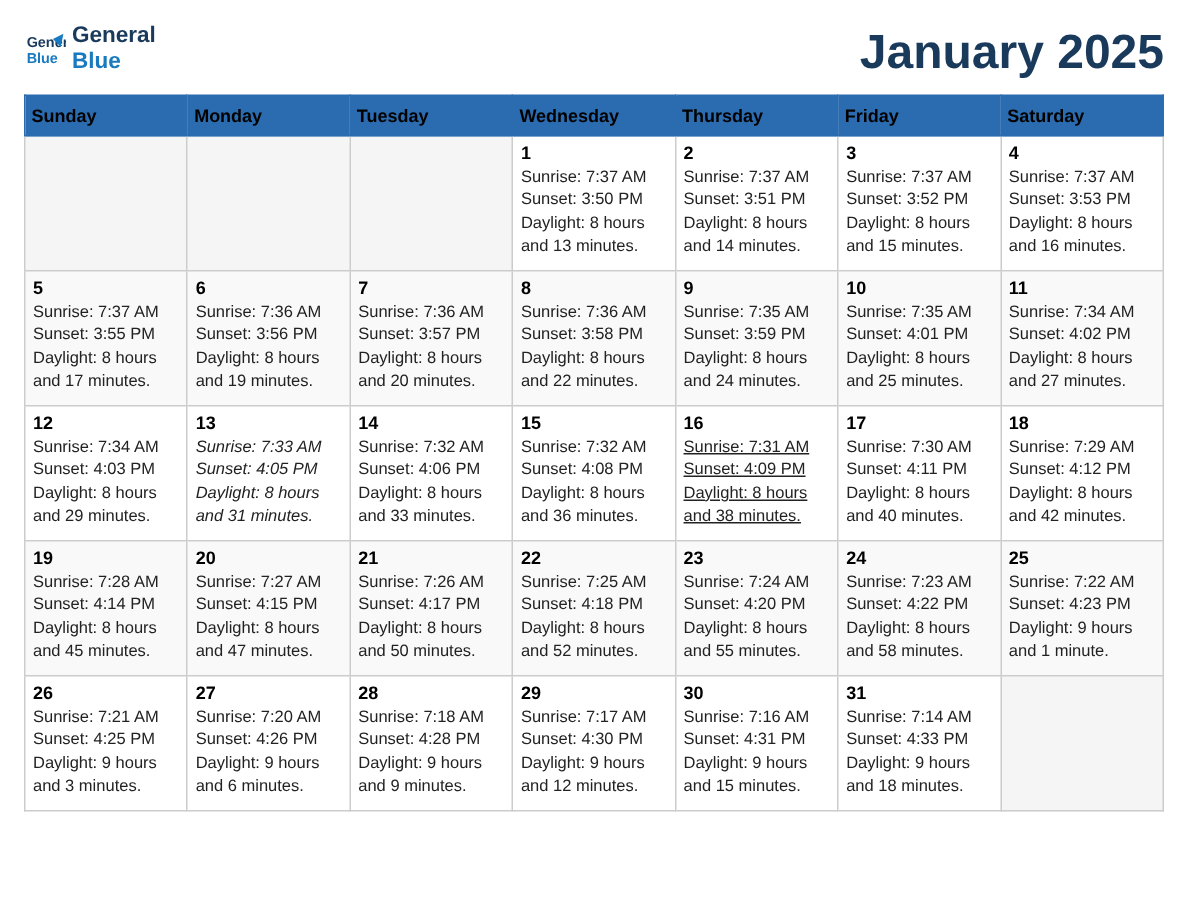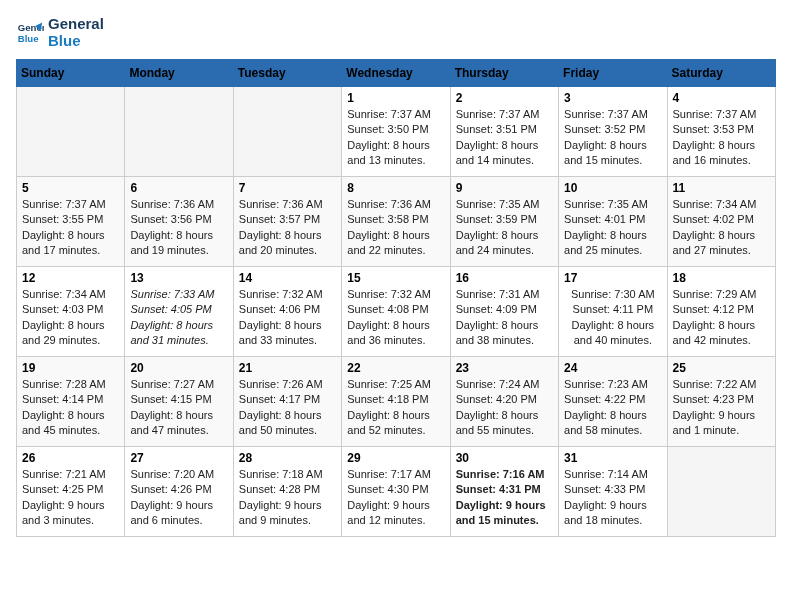--- a/index.html
+++ b/index.html
@@ -86,20 +86,21 @@
       <text x="2" y="14" font-size="11" font-weight="bold" fill="#1a3a5c">General</text>
       <text x="2" y="26" font-size="11" font-weight="bold" fill="#1a7abf">Blue</text>
       <polygon points="22,8 30,4 28,14" fill="#1a7abf"></polygon>
     </svg>
     <div>
       <div style="font-size:15px;font-weight:bold;color:#1a3a5c;line-height:1.1;">General</div>
       <div style="font-size:15px;font-weight:bold;color:#1a7abf;line-height:1.1;">Blue</div>
     </div>
   </div>
   <div class="title-section">
+    <div class="calendar-title">January 2025</div>
   </div>
 </div>
 
 <table class="calendar-table">
   <thead>
     <tr>
     <th>Sunday</th>
         <th>Monday</th>
         <th>Tuesday</th>
         <th>Wednesday</th>
@@ -217,28 +218,28 @@
         </td>
         <td>
           <div class="day-number">15</div>
           <div class="day-info" style="white-space: pre-line;">Sunrise: 7:32 AM
 Sunset: 4:08 PM
 Daylight: 8 hours
 and 36 minutes.</div>
         </td>
         <td>
           <div class="day-number">16</div>
-          <div class="day-info" style="white-space: pre-line;">Sunrise: 7:31 AM
+          <div class="day-info" style="white-space: pre-line; text-decoration: underline;">Sunrise: 7:31 AM
 Sunset: 4:09 PM
 Daylight: 8 hours
 and 38 minutes.</div>
         </td>
         <td>
           <div class="day-number">17</div>
-          <div class="day-info" style="white-space: pre-line; text-align: center;">Sunrise: 7:30 AM
+          <div class="day-info" style="white-space: pre-line;">Sunrise: 7:30 AM
 Sunset: 4:11 PM
 Daylight: 8 hours
 and 40 minutes.</div>
         </td>
         <td>
           <div class="day-number">18</div>
           <div class="day-info" style="white-space: pre-line;">Sunrise: 7:29 AM
 Sunset: 4:12 PM
 Daylight: 8 hours
 and 42 minutes.</div>
@@ -319,21 +320,21 @@
         </td>
         <td>
           <div class="day-number">29</div>
           <div class="day-info" style="white-space: pre-line;">Sunrise: 7:17 AM
 Sunset: 4:30 PM
 Daylight: 9 hours
 and 12 minutes.</div>
         </td>
         <td>
           <div class="day-number">30</div>
-          <div class="day-info" style="white-space: pre-line; font-weight: bold;">Sunrise: 7:16 AM
+          <div class="day-info" style="white-space: pre-line;">Sunrise: 7:16 AM
 Sunset: 4:31 PM
 Daylight: 9 hours
 and 15 minutes.</div>
         </td>
         <td>
           <div class="day-number">31</div>
           <div class="day-info" style="white-space: pre-line;">Sunrise: 7:14 AM
 Sunset: 4:33 PM
 Daylight: 9 hours
 and 18 minutes.</div>

